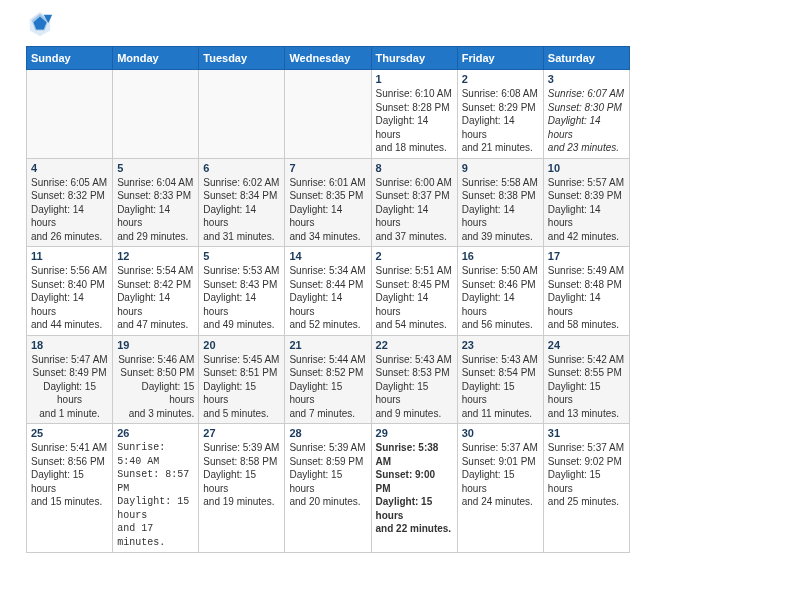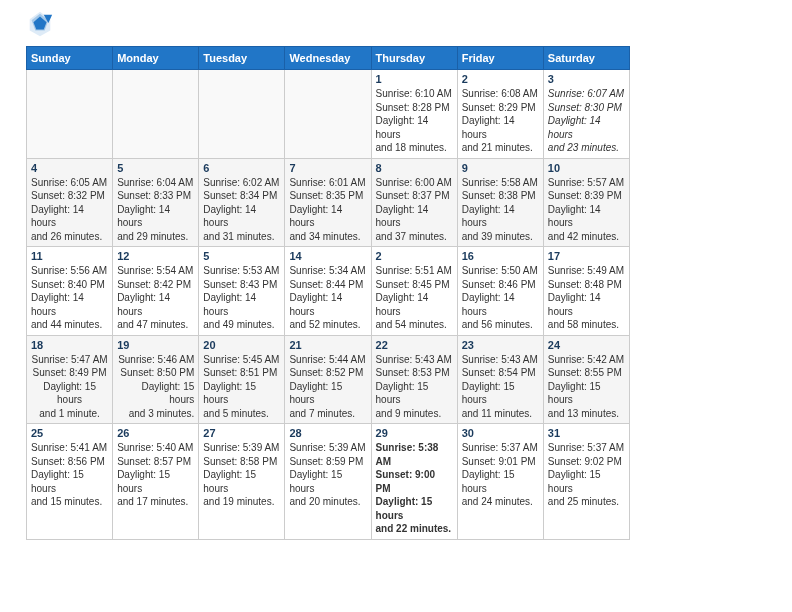--- a/index.html
+++ b/index.html
@@ -310,21 +310,21 @@
         <tr>
           <td>
             <span class="day-num">25</span>
             <div class="day-info" style="white-space: pre-line;">Sunrise: 5:41 AM
 Sunset: 8:56 PM
 Daylight: 15 hours
 and 15 minutes.</div>
           </td>
           <td>
             <span class="day-num">26</span>
-            <div class="day-info" style="white-space: pre-line;">Sunrise: 5:40 AM
+            <div class="day-info" style="white-space: pre-line; font-family: Liberation Mono, monospace;">Sunrise: 5:40 AM
 Sunset: 8:57 PM
 Daylight: 15 hours
 and 17 minutes.</div>
           </td>
           <td>
             <span class="day-num">27</span>
             <div class="day-info" style="white-space: pre-line;">Sunrise: 5:39 AM
 Sunset: 8:58 PM
 Daylight: 15 hours
 and 19 minutes.</div>

